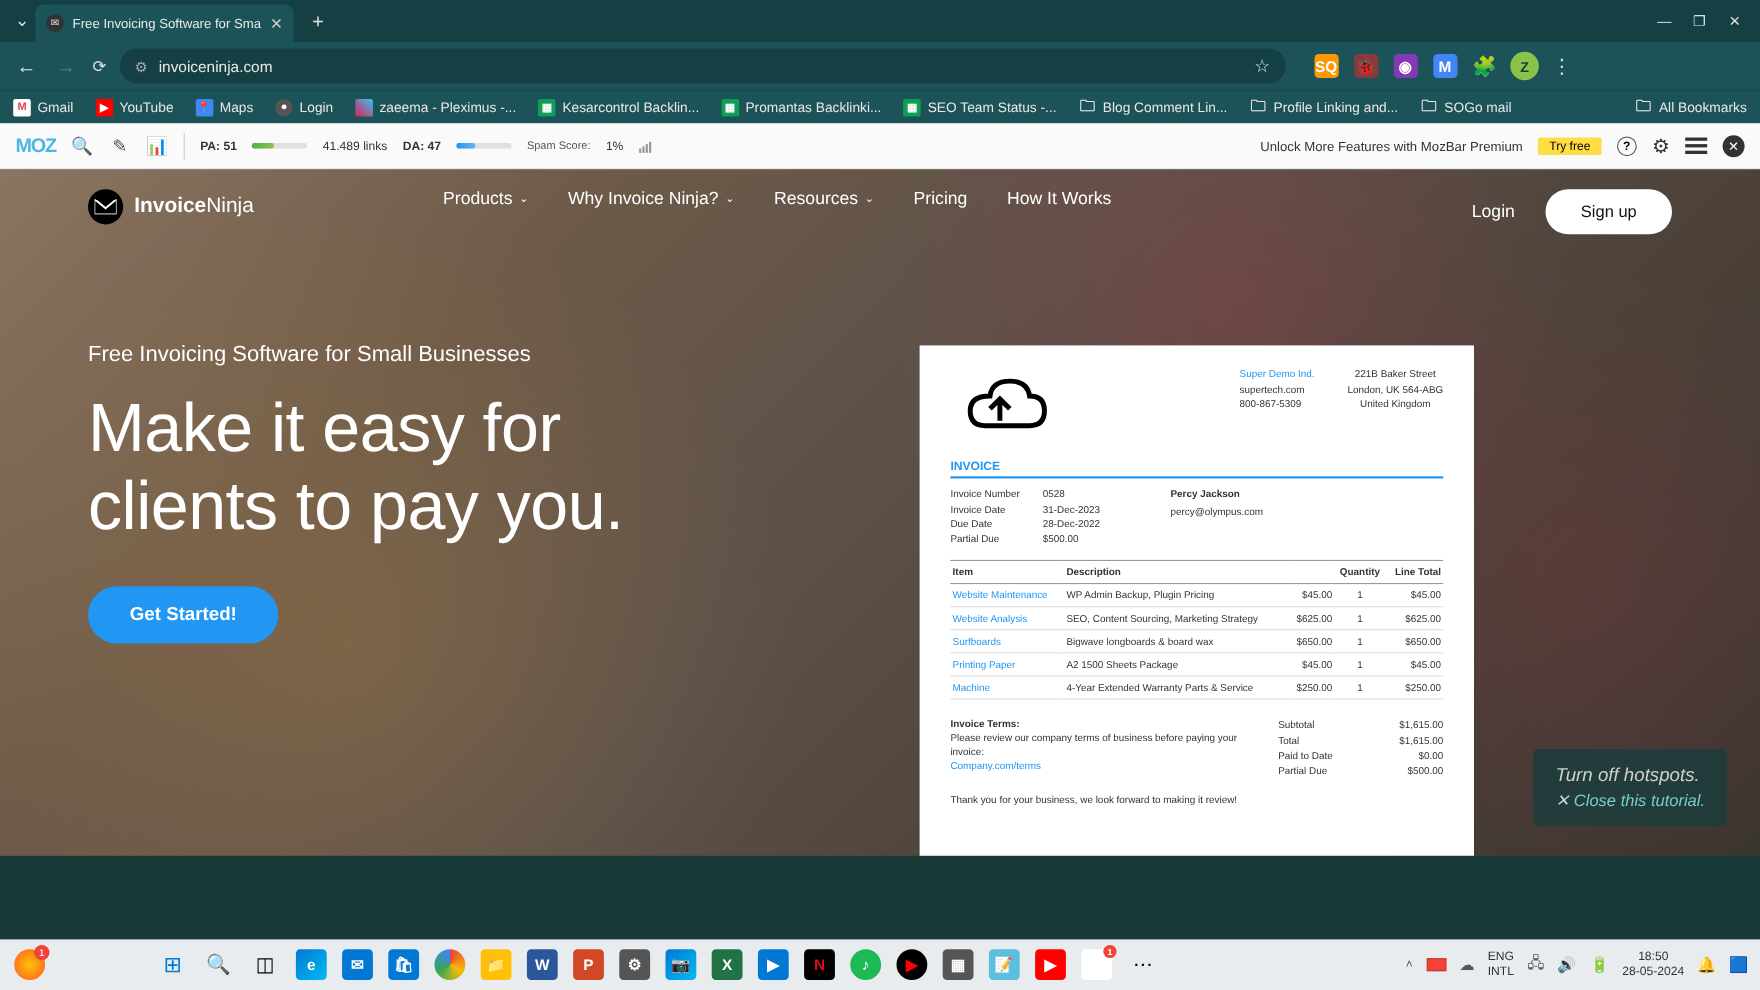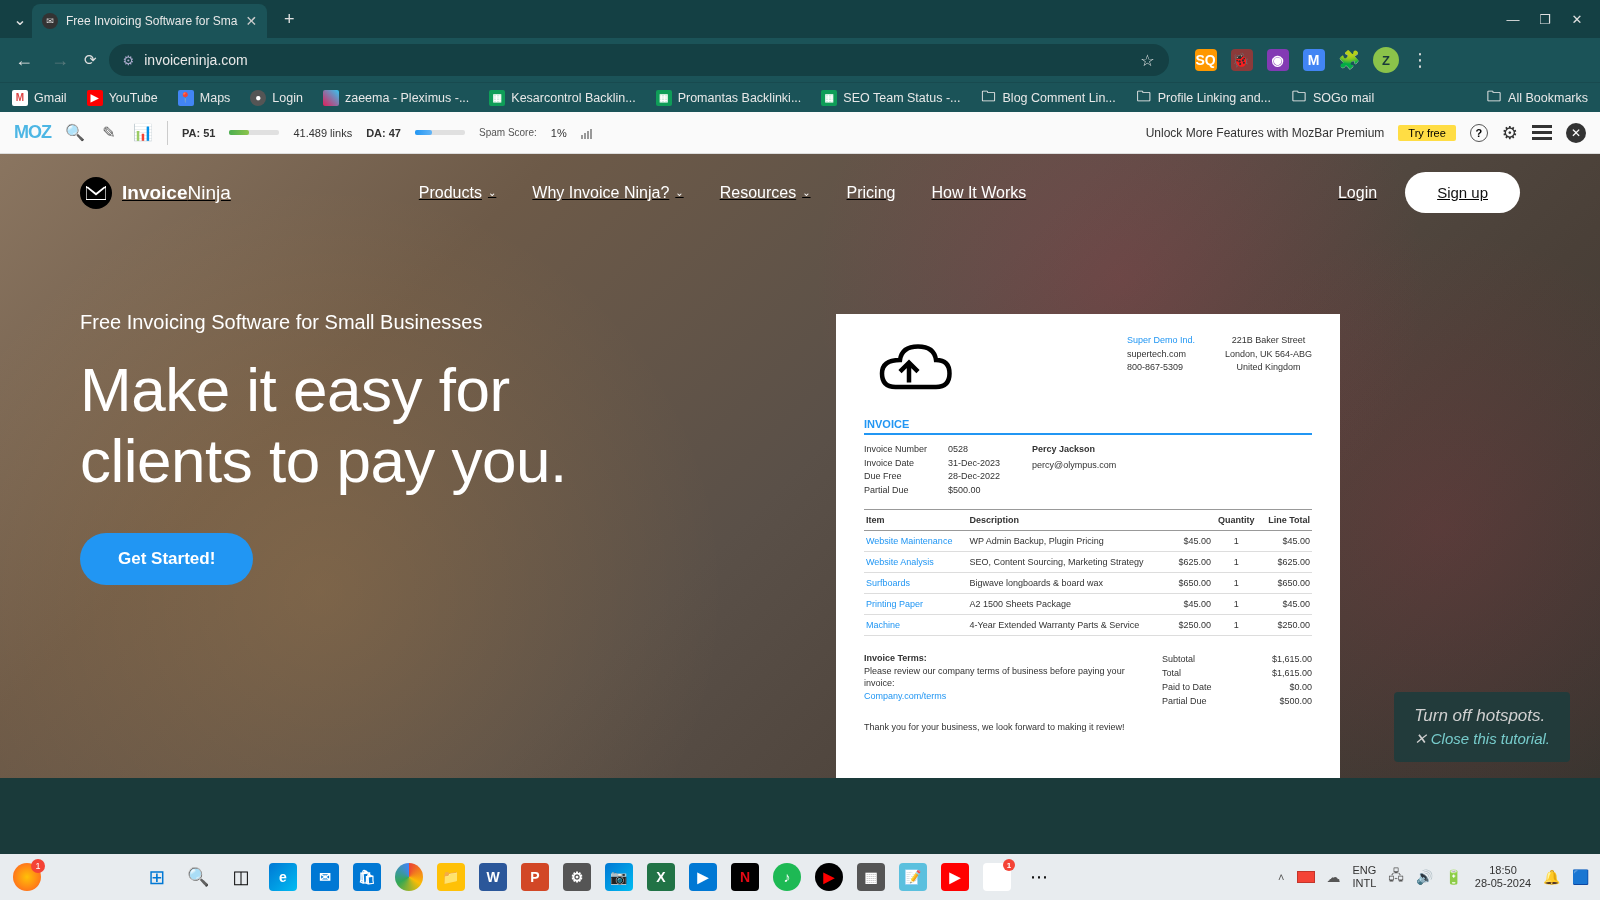--- a/index.html
+++ b/index.html
@@ -64,21 +64,21 @@
 .moz-try { background: #ffdd44; padding: 2px 10px; font-size: 11px; border-radius: 2px; cursor: pointer; }
 .moz-q { width: 18px; height: 18px; border: 1.5px solid #555; border-radius: 50%; display: flex; align-items: center; justify-content: center; font-size: 11px; font-weight: bold; cursor: pointer; }
 .moz-gear { font-size: 18px; cursor: pointer; color: #333; }
 .moz-menu { width: 20px; height: 3px; background: #333; box-shadow: 0 -6px 0 #333, 0 6px 0 #333; cursor: pointer; }
 .moz-close { width: 20px; height: 20px; background: #333; border-radius: 50%; color: #fff; display: flex; align-items: center; justify-content: center; font-size: 12px; cursor: pointer; }
 
 
 .site { position: relative; height: 624px; background: linear-gradient(135deg, #8a7560 0%, #6d5a48 25%, #5a5048 50%, #4a4038 75%, #3a3530 100%); overflow: hidden; }
 .site::before { content: ''; position: absolute; inset: 0; background: radial-gradient(circle at 20% 70%, rgba(255,180,80,0.15) 0%, transparent 30%), radial-gradient(circle at 70% 20%, rgba(200,50,80,0.2) 0%, transparent 25%), radial-gradient(circle at 90% 60%, rgba(200,50,80,0.15) 0%, transparent 20%); }
 
-.site-nav { position: relative; display: flex; align-items: center; padding: 18px 80px; gap: 48px; text-decoration: underline; }
+.site-nav { position: relative; display: flex; align-items: flex-start; padding: 18px 80px; gap: 32px; }
 .site-logo { display: flex; align-items: center; gap: 10px; color: #fff; font-size: 19px; }
 .site-logo-icon { width: 32px; height: 32px; background: #000; border-radius: 50%; display: flex; align-items: center; justify-content: center; }
 .site-logo-icon svg { width: 20px; height: 14px; }
 .site-logo b { font-weight: 700; }
 .site-nav-links { display: flex; gap: 36px; margin-left: 140px; }
 .site-nav-link { color: #fff; font-size: 16px; cursor: pointer; display: flex; align-items: center; gap: 6px; }
 .chev { font-size: 10px; }
 .site-nav-right { margin-left: auto; display: flex; align-items: center; gap: 28px; }
 .login-link { color: #fff; font-size: 16px; cursor: pointer; }
 .signup-btn { background: #fff; color: #111; padding: 12px 32px; border-radius: 24px; font-size: 15px; font-weight: 500; cursor: pointer; }
@@ -90,21 +90,21 @@
 .cta-btn { background: #2196f3; color: #fff; padding: 16px 38px; border-radius: 28px; font-size: 17px; font-weight: 600; cursor: pointer; display: inline-block; }
 
 
 .invoice-preview { background: #fff; width: 504px; padding: 20px 28px; font-size: 10px; color: #333; position: absolute; right: 260px; top: 160px; height: 500px; }
 .invoice-header { display: flex; gap: 30px; margin-bottom: 14px; }
 .cloud-icon { width: 90px; height: 70px; }
 .company-block { margin-left: auto; font-size: 9px; line-height: 1.5; }
 .company-name-link { color: #2196f3; }
 .address-block { font-size: 9px; line-height: 1.5; text-align: center; }
 .invoice-title { color: #2196f3; font-weight: bold; font-size: 11px; border-bottom: 2px solid #2196f3; padding-bottom: 3px; margin-bottom: 8px; }
-.invoice-meta { display: flex; gap: 32px; margin-bottom: 12px; font-size: 9px; }
+.invoice-meta { display: flex; gap: 64px; margin-bottom: 12px; font-size: 9px; }
 .meta-col { line-height: 1.5; }
 .meta-row { display: flex; gap: 14px; }
 .meta-label { min-width: 70px; }
 .client-name { font-weight: bold; margin-bottom: 2px; }
 
 .items-table { width: 100%; border-collapse: collapse; font-size: 9px; }
 .items-table th { text-align: left; font-weight: bold; padding: 5px 2px; border-top: 1px solid #999; border-bottom: 1px solid #999; }
 .items-table th.num, .items-table td.num { text-align: right; }
 .items-table th.qty, .items-table td.qty { text-align: center; }
 .items-table td { padding: 5px 2px; border-bottom: 1px solid #ddd; }
@@ -112,21 +112,21 @@
 
 .invoice-footer { display: flex; margin-top: 16px; gap: 30px; font-size: 9px; }
 .terms { flex: 1; line-height: 1.4; }
 .terms-title { font-weight: bold; }
 .terms-link { color: #2196f3; }
 .totals { min-width: 150px; }
 .total-row { display: flex; justify-content: space-between; padding: 2px 0; }
 .thanks { font-size: 9px; margin-top: 14px; }
 
 
-.tutorial-popup { position: absolute; right: 30px; bottom: 16px; background: rgba(30,60,60,0.9); padding: 14px 20px; border-radius: 4px; font-family: Georgia, serif; }
+.tutorial-popup { position: absolute; right: 30px; bottom: 27px; background: rgba(30,60,60,0.9); padding: 14px 20px; border-radius: 4px; font-family: Georgia, serif; }
 .tutorial-line1 { color: #d0d0d0; font-size: 17px; margin-bottom: 4px; font-style: italic; }
 .tutorial-line2 { color: #7cc; font-size: 15px; font-style: italic; cursor: pointer; text-align: right; }
 .tutorial-x { color: #d0d0d0; margin-right: 4px; }
 
 
 .taskbar { position: absolute; bottom: 0; left: 0; right: 0; height: 46px; background: #e8ecef; display: flex; align-items: center; padding: 0 10px; gap: 8px; }
 .tb-icon { width: 34px; height: 34px; display: flex; align-items: center; justify-content: center; cursor: pointer; border-radius: 4px; font-size: 18px; }
 .tb-weather { width: 28px; height: 28px; background: radial-gradient(circle, #ffc107, #ff5722); border-radius: 50%; position: relative; }
 .tb-weather::after { content: '1'; position: absolute; top: -4px; right: -4px; background: #f44336; color: #fff; width: 14px; height: 14px; border-radius: 50%; font-size: 9px; display: flex; align-items: center; justify-content: center; }
 .tb-start { color: #0078d4; font-size: 20px; }
@@ -327,21 +327,21 @@
       <div class="meta-col">
         <div class="meta-row">
             <span class="meta-label">Invoice Number</span>
             <span>0528</span>
           </div>
         <div class="meta-row">
             <span class="meta-label">Invoice Date</span>
             <span>31-Dec-2023</span>
           </div>
         <div class="meta-row">
-            <span class="meta-label">Due Free</span>
+            <span class="meta-label">Due Date</span>
             <span>28-Dec-2022</span>
           </div>
         <div class="meta-row">
             <span class="meta-label">Partial Due</span>
             <span>$500.00</span>
           </div>
       </div>
       <div class="meta-col">
         <div class="client-name">Percy Jackson</div>
         <div>percy@olympus.com</div>

